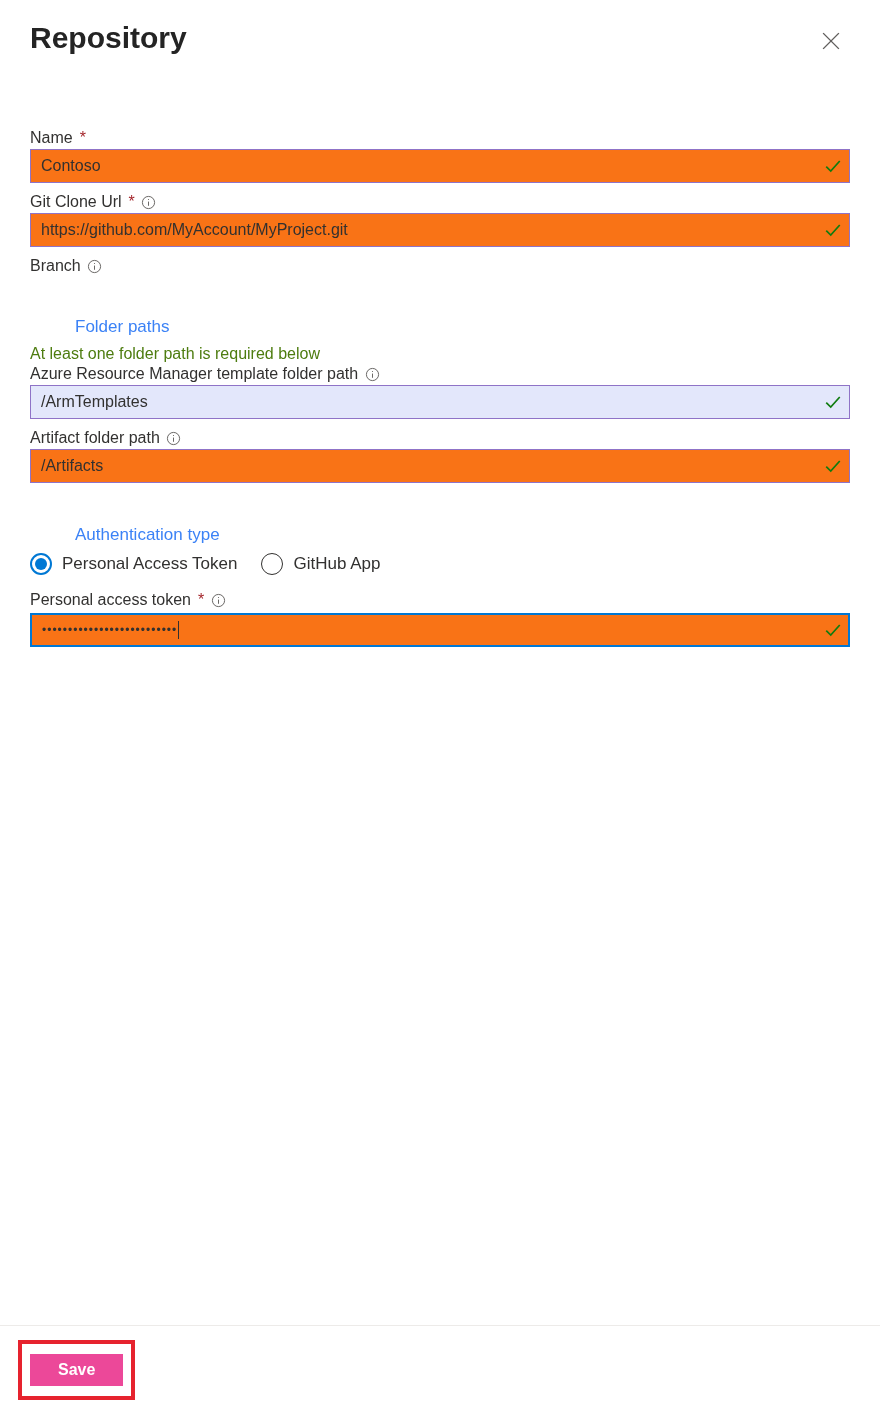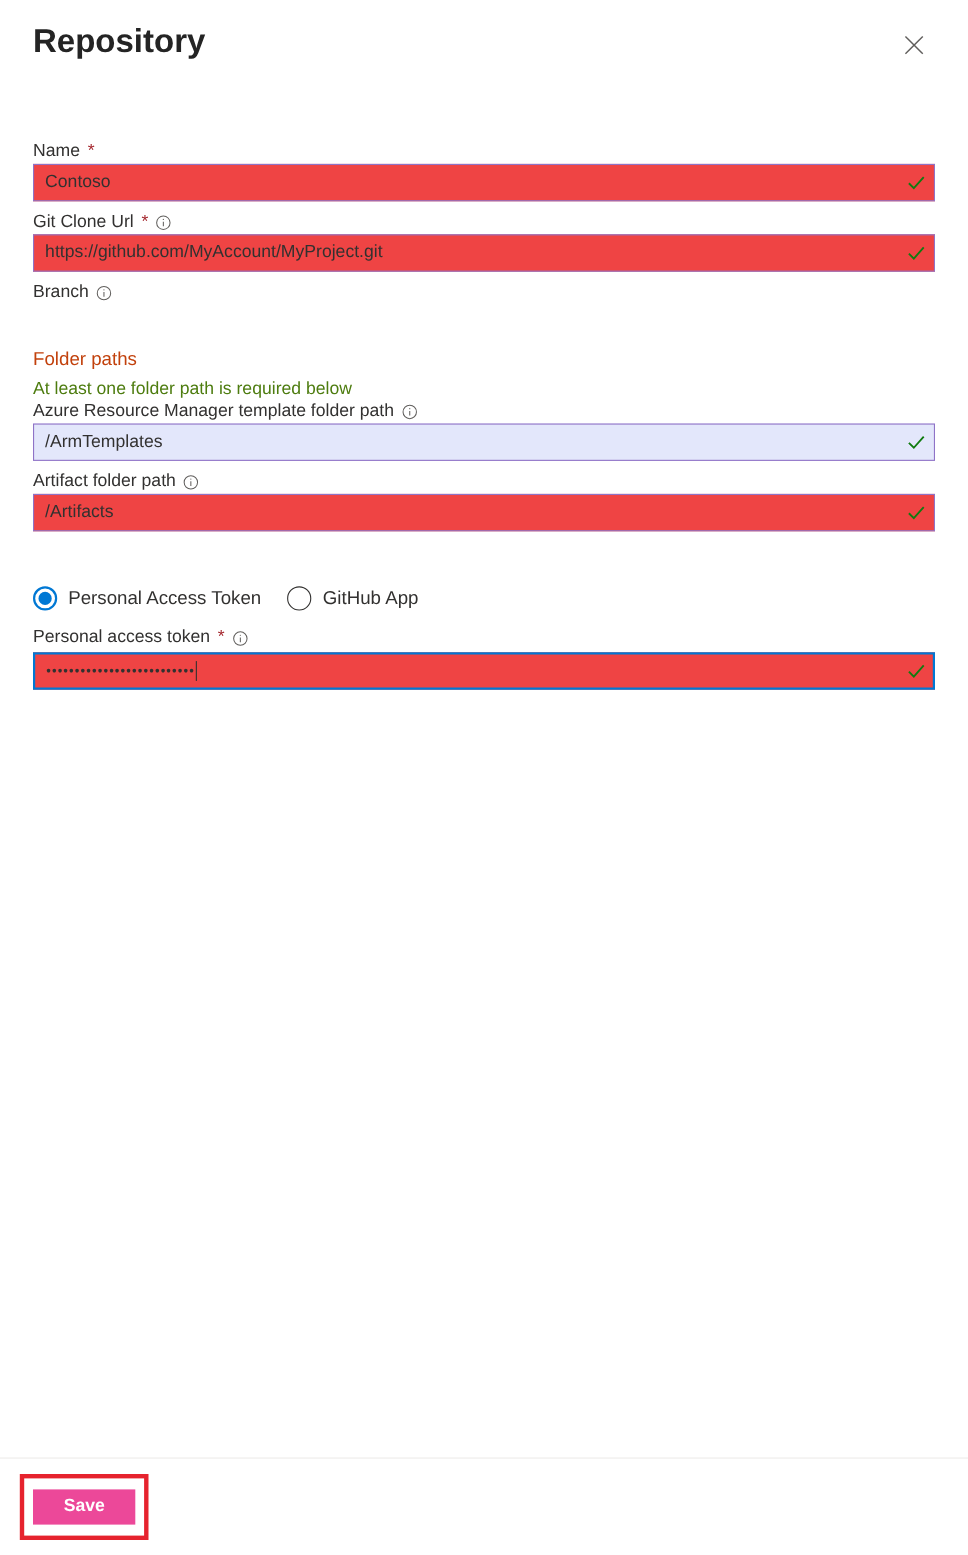--- a/index.html
+++ b/index.html
@@ -69,21 +69,21 @@
       margin-bottom: 2px;
     }
     .text-input {
       width: 100%;
       height: 34px;
       border: 1px solid #8f73c7;
       padding: 4px 34px 4px 10px;
       font-size: 16px;
       font-family: inherit;
       color: #323130;
-      background: #ef4444;
+      background: #f97316;
       outline: none;
     }
     .text-input.selected-bg {
       background: #e3e7fb;
     }
     .text-input.focus-blue {
       border: 2px solid #0078d4;
       padding: 3px 33px 3px 9px;
     }
     .check-icon {
@@ -113,22 +113,23 @@
       display: inline-block;
       width: 1px;
       height: 18px;
       background: #323130;
       margin-left: 1px;
       vertical-align: middle;
     }
     .section-gap { height: 40px; }
     .section-title {
       font-size: 17px;
-      color: #c2410c;
+      color: #3b82f6;
       margin-bottom: 8px;
+      margin-left: 45px;
     }
     .section-sub {
       font-size: 16px;
       color: #4d7c0f;
       margin-bottom: 2px;
     }
     .radio-row {
       display: flex;
       align-items: center;
       gap: 24px;
@@ -299,20 +300,21 @@
         <span class="check-icon">
           <svg viewBox="0 0 16 16" fill="none" stroke="currentColor" stroke-width="1.5">
               <polyline points="2,8.5 6,12.5 14,3.5"></polyline>
             </svg>
         </span>
       </div>
     </div>
 
     <div class="section-gap"></div>
 
+    <div class="section-title">Authentication type</div>
 
     <div class="radio-row">
       <label class="radio-item">
         <span class="radio-outer selected">
           <span class="radio-inner"></span>
         </span>
         <span>Personal Access Token</span>
       </label>
       <label class="radio-item">
         <span class="radio-outer unselected"></span>

